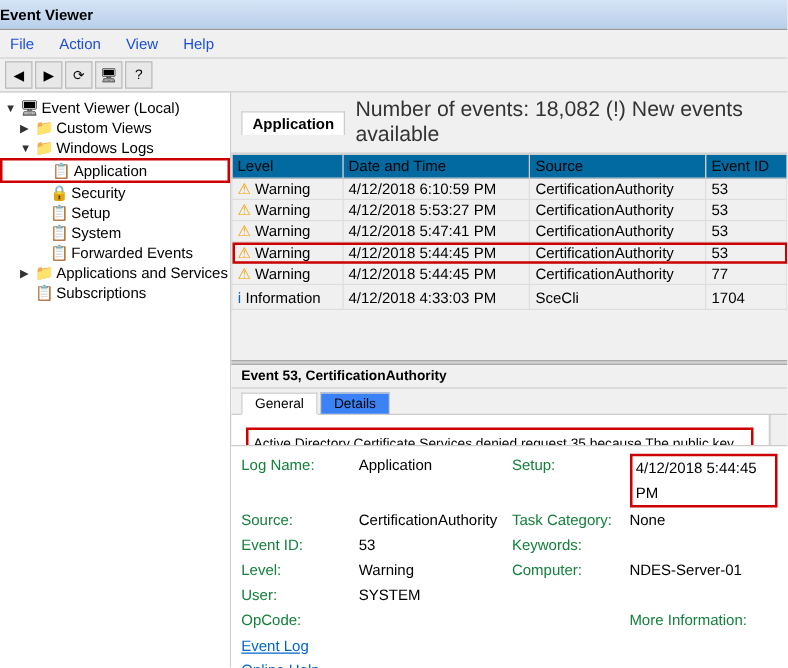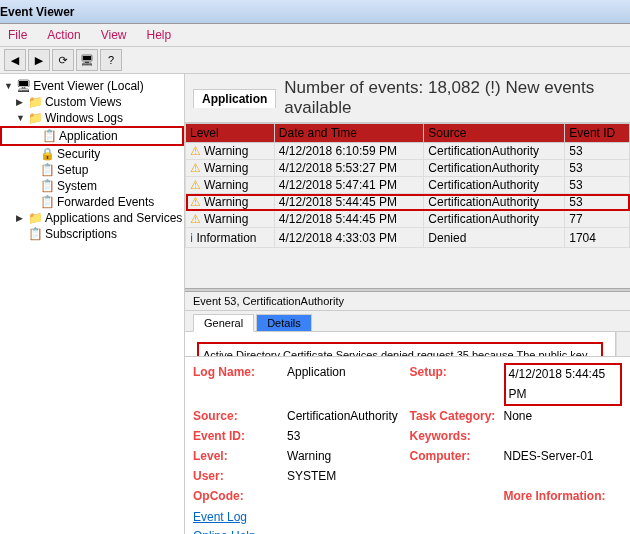--- a/index.html
+++ b/index.html
@@ -20,21 +20,21 @@
     .menu-bar {
       background: #f0f0f0;
       display: flex;
       padding: 2px 4px;
       border-bottom: 1px solid #ccc;
       gap: 12px;
     }
     .menu-item {
       padding: 2px 4px;
       cursor: pointer;
-      color: #be185d;
+      color: #1d4ed8;
     }
 
     
     .toolbar {
       background: #f0f0f0;
       display: flex;
       padding: 2px 4px;
       border-bottom: 1px solid #ccc;
       gap: 2px;
       align-items: center;
@@ -113,21 +113,21 @@
       flex-direction: column;
       overflow: hidden;
       max-height: 165px;
     }
     .events-table {
       width: 100%;
       border-collapse: collapse;
       font-size: 11px;
     }
     .events-table th {
-      background: #b91c1c;
+      background: #0369a1;
       border: 1px solid #ccc;
       padding: 2px 4px;
       text-align: left;
       font-weight: normal;
       white-space: nowrap;
     }
     .events-table td {
       border: 1px solid #ddd;
       padding: 1px 4px;
       white-space: nowrap;
@@ -155,21 +155,21 @@
       background: #fff;
       overflow: hidden;
       display: flex;
       flex-direction: column;
     }
     .event-detail-header {
       background: #f0f0f0;
       padding: 3px 8px;
       border-bottom: 1px solid #ccc;
       font-size: 11px;
-      font-weight: normal;
+      font-weight: bold;
     }
 
     
     .detail-tabs {
       display: flex;
       background: #f0f0f0;
       border-bottom: 1px solid #ccc;
       padding: 3px 8px 0;
     }
     .detail-tab {
@@ -223,21 +223,21 @@
     .meta-section {
       padding: 6px 8px;
       border-top: 1px solid #ccc;
       background: #fff;
       font-size: 11px;
       display: grid;
       grid-template-columns: 90px 1fr 90px 1fr;
       gap: 1px 4px;
       line-height: 1.6;
     }
-    .meta-label { color: #ef4444; font-weight: bold; }
+    .meta-label { color: #15803d; font-weight: normal; }
     .meta-value { color: #000; }
     .meta-link { color: #0066cc; text-decoration: underline; cursor: pointer; }
 
     
     ::-webkit-scrollbar { width: 12px; height: 12px; }
     ::-webkit-scrollbar-track { background: #f0f0f0; }
     ::-webkit-scrollbar-thumb { background: #c0c0c0; border: 1px solid #aaa; }
   </style>
 </head>
 <body>
@@ -363,21 +363,21 @@
     </tr>
               <tr>
       <td><span style="color:#f0a000;">⚠</span> Warning</td>
       <td>4/12/2018 5:44:45 PM</td>
       <td>CertificationAuthority</td>
       <td>77</td>
     </tr>
               <tr>
       <td><span style="color:#0066cc;">ℹ</span> Information</td>
       <td>4/12/2018 4:33:03 PM</td>
-      <td>Denied</td>
+      <td>SceCli</td>
       <td>1704</td>
     </tr>
             </tbody>
         </table>
       </div>
     </div>
 
     <div class="h-divider"></div>
 
     <div class="event-detail">

